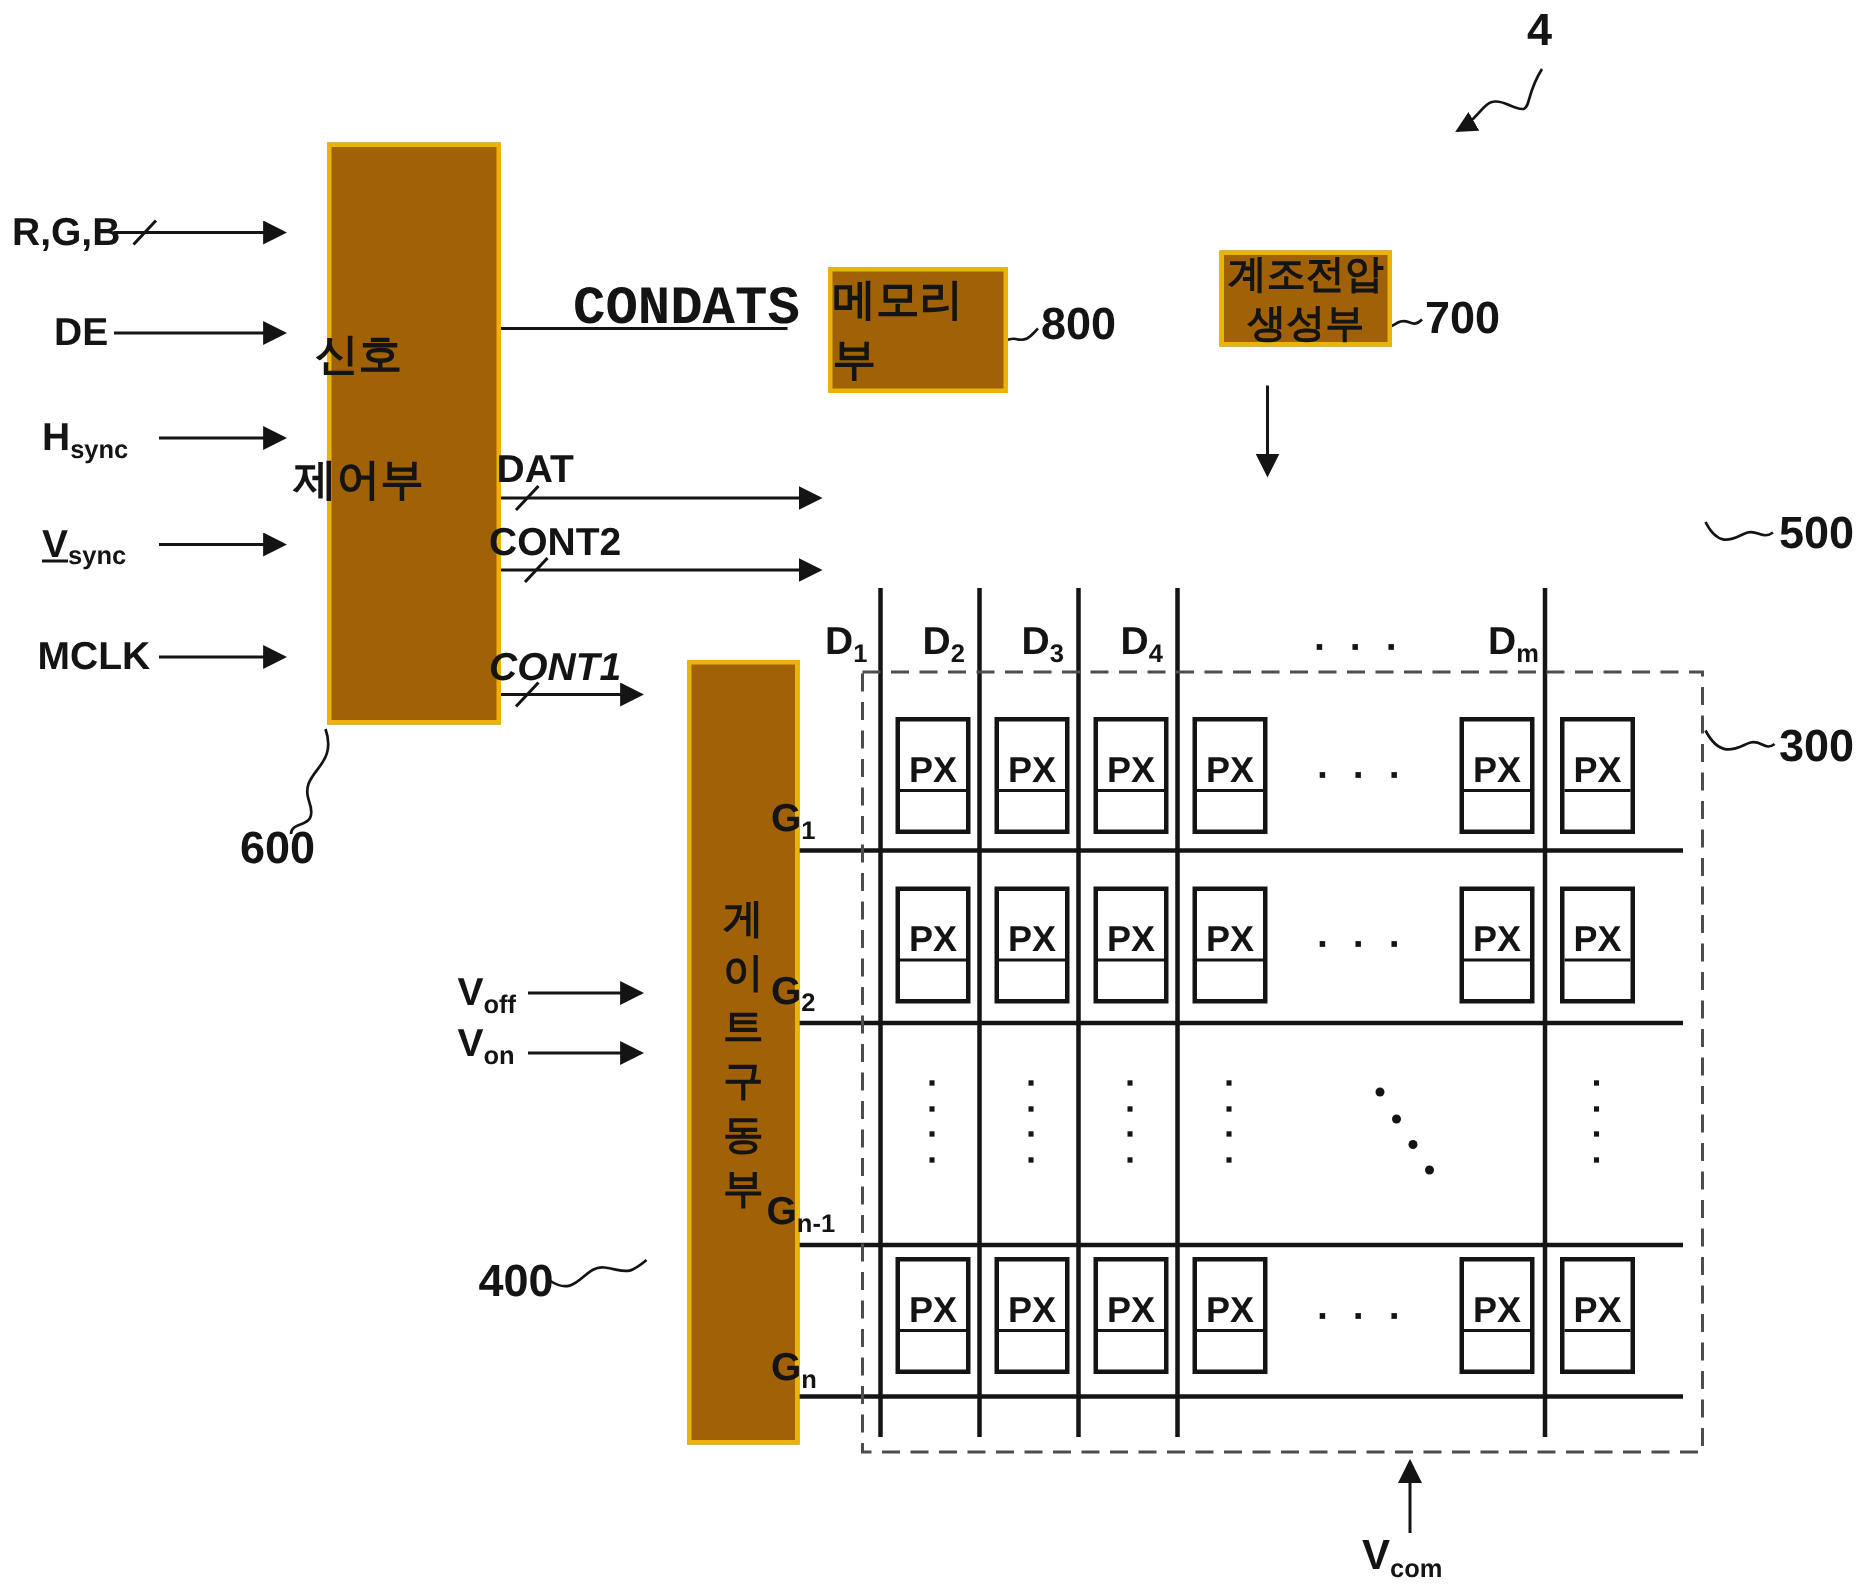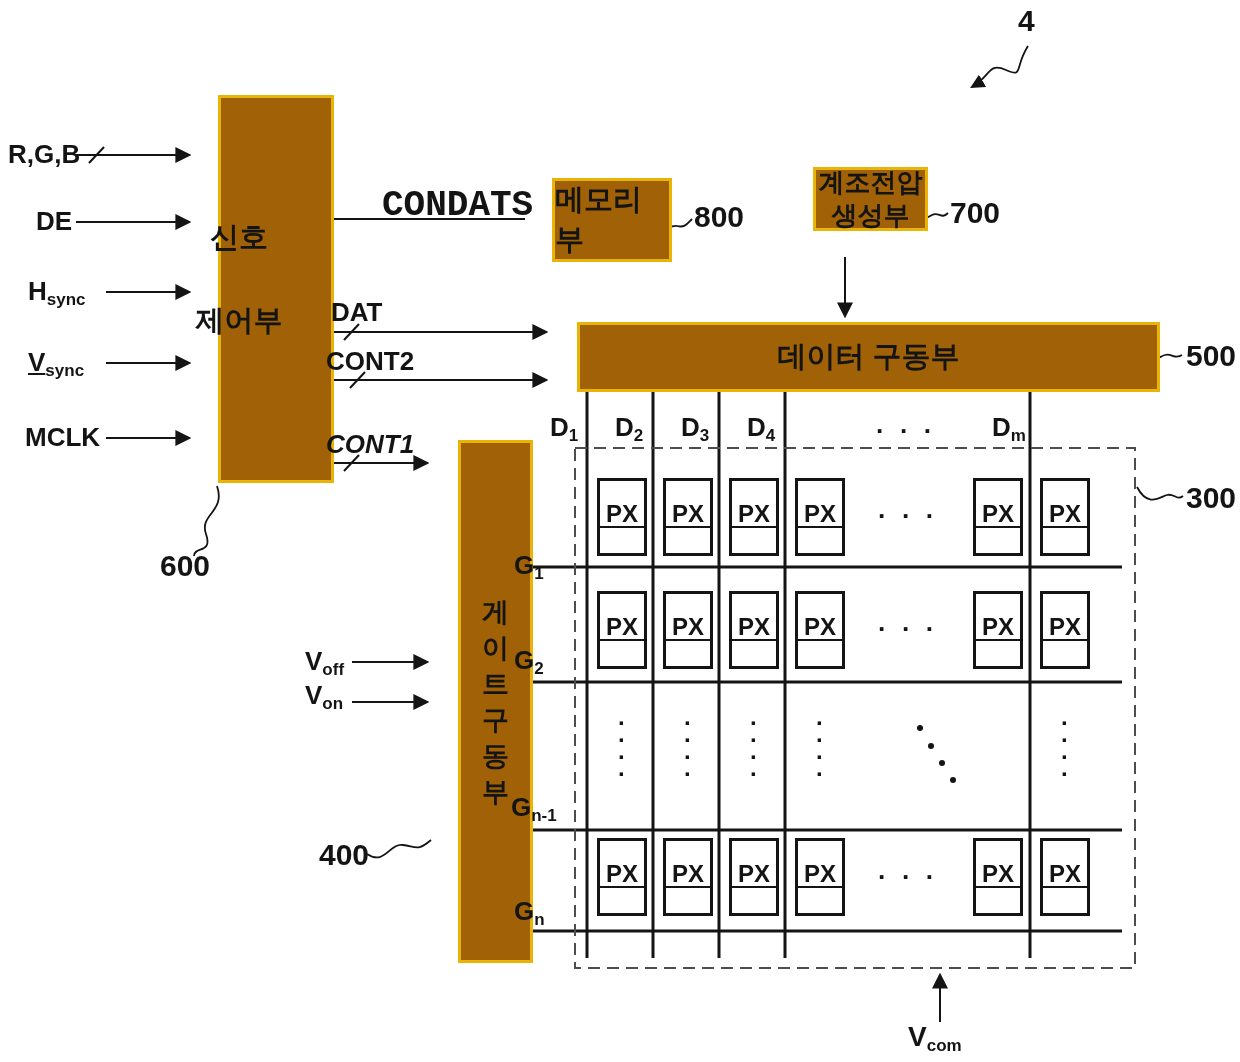--- a/index.html
+++ b/index.html
@@ -101,23 +101,20 @@
     <div class="blk-label-fill kor">메모리부</div>
   </div>
 
   <div class="blk" style="left:788px;top:167px;width:115px;height:64px;">
     <div class="blk-label-fill" style="flex-direction:column;font-size:26px;line-height:33px;">
       <span>계조전압</span>
       <span>생성부</span>
     </div>
   </div>
 
-  <div class="blk" style="left:552px;top:322px;width:583px;height:70px;">
-    <div class="blk-label-fill kor">데이터 구동부</div>
-  </div>
 
   <div class="blk" style="left:433px;top:440px;width:75px;height:523px;">
     <div class="blk-label-fill gd-text">게
 이
 트
 구
 동
 부</div>
   </div>
 
@@ -134,21 +131,21 @@
   <div class="lbl" style="left:305px;top:647px;"><span>V</span><span class="sub">off</span></div>
   <div class="lbl" style="left:305px;top:662px;margin-top:19px;"><span>V</span><span class="sub">on</span></div>
   <div class="lbl" style="left:908px;top:1022px;font-size:28px;"><span>V</span><span class="sub">com</span></div>
 
   <div class="lbl" style="left:550px;top:413px;"><span>D</span><span class="sub">1</span></div>
   <div class="lbl" style="left:615px;top:413px;"><span>D</span><span class="sub">2</span></div>
   <div class="lbl" style="left:681px;top:413px;"><span>D</span><span class="sub">3</span></div>
   <div class="lbl" style="left:747px;top:413px;"><span>D</span><span class="sub">4</span></div>
   <div class="lbl" style="left:992px;top:413px;"><span>D</span><span class="sub">m</span></div>
 
-  <div class="lbl" style="left:514px;top:531px;margin-top:20px;"><span>G</span><span class="sub">1</span></div>
+  <div class="lbl" style="left:514px;top:531px;"><span>G</span><span class="sub">1</span></div>
   <div class="lbl" style="left:514px;top:646px;"><span>G</span><span class="sub">2</span></div>
   <div class="lbl" style="left:511px;top:793px;"><span>G</span><span class="sub">n-1</span></div>
   <div class="lbl" style="left:514px;top:897px;"><span>G</span><span class="sub">n</span></div>
 
   <div class="lbl ref" style="left:1018px;top:4px;">4</div>
   <div class="lbl ref" style="left:160px;top:549px;">600</div>
   <div class="lbl ref" style="left:694px;top:200px;">800</div>
   <div class="lbl ref" style="left:950px;top:196px;">700</div>
   <div class="lbl ref" style="left:1186px;top:339px;">500</div>
   <div class="lbl ref" style="left:1186px;top:481px;">300</div>

